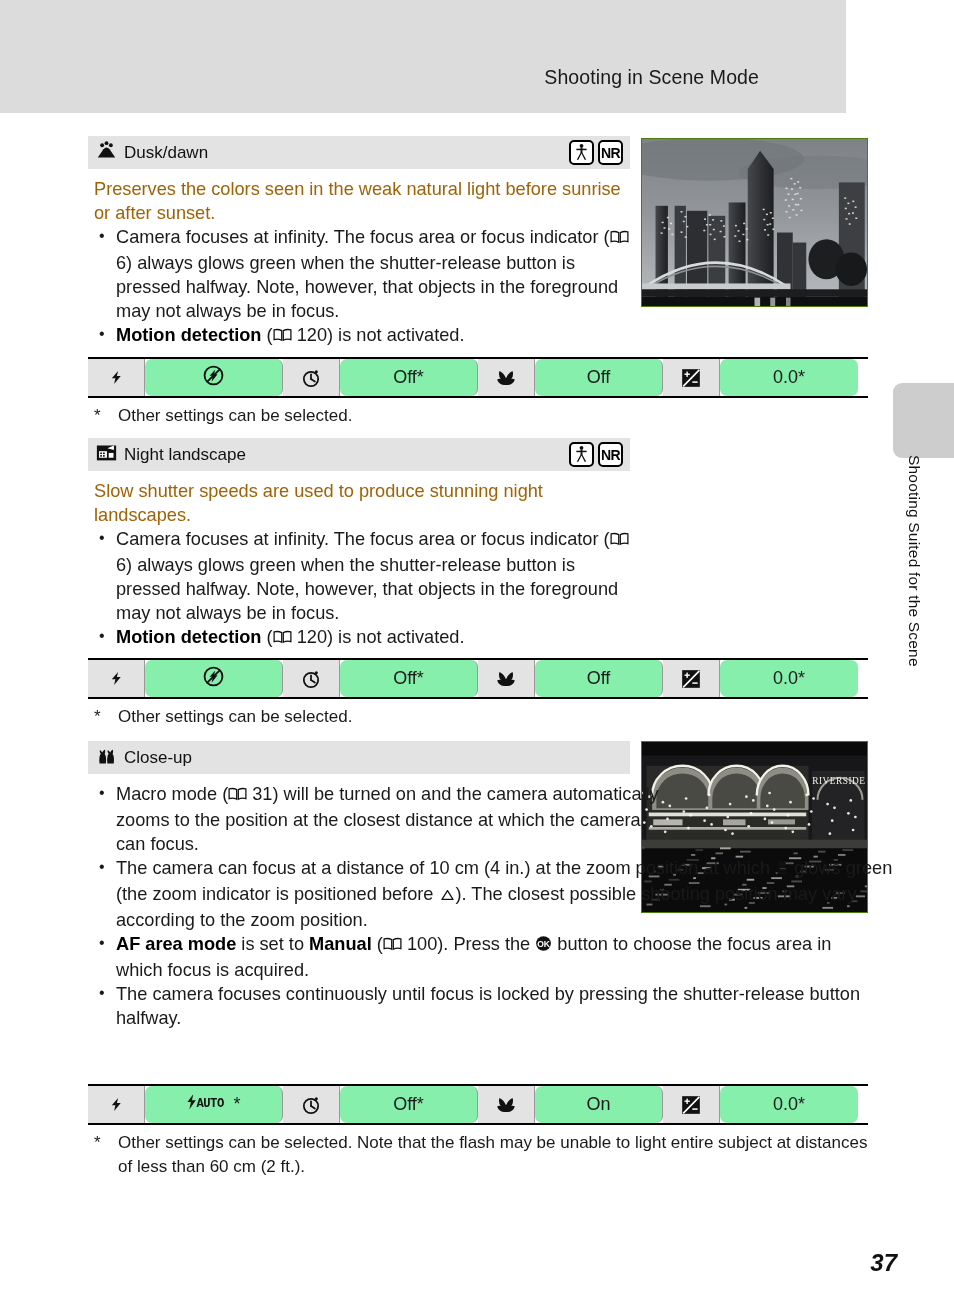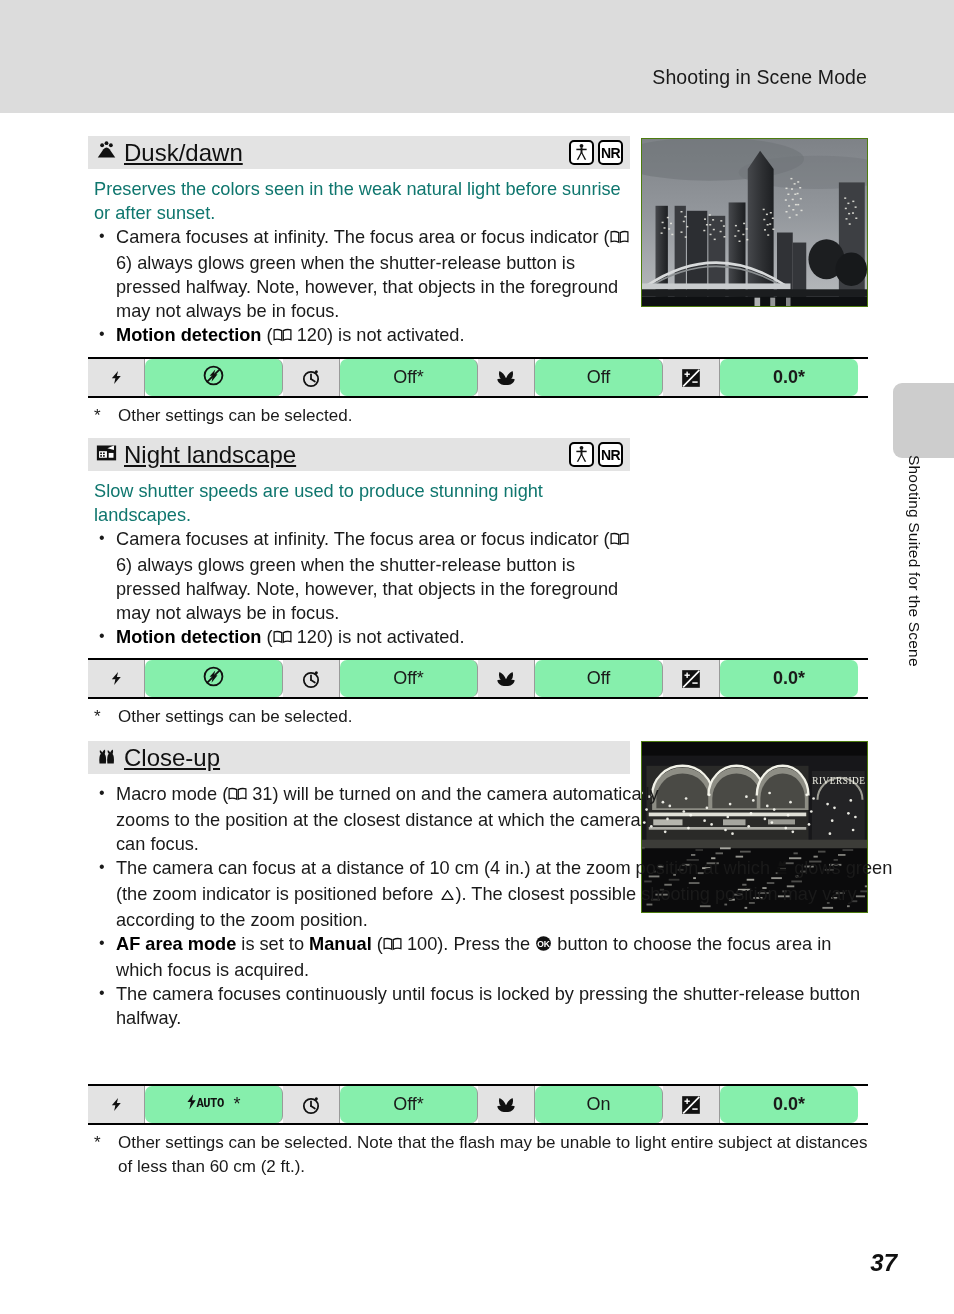--- a/index.html
+++ b/index.html
@@ -13,21 +13,21 @@
     position: relative;
     font-family: "Liberation Sans", sans-serif;
     color: #000000;
     overflow: hidden;
   }
 
   
   .header-band {
     position: absolute;
     left: 0; top: 0;
-    width: 954px; height: 113px;
+    width: 846px; height: 113px;
     background: #dcdcdc;
   }
   .header-title {
     position: absolute;
     right: 87px;
     top: 66px;
     font-size: 19.5px;
     letter-spacing: 0.1px;
     color: #1a1a1a;
     white-space: nowrap;
@@ -77,25 +77,24 @@
     box-sizing: border-box;
   }
   .scene-head.narrow { width: 542px; }
   .scene-head .title-wrap {
     display: flex;
     align-items: center;
     flex: 1 1 auto;
     min-width: 0;
   }
   .scene-title {
-    font-size: 24px;
+    font-size: 17px;
     color: #111;
     white-space: nowrap;
     margin-left: 7px;
-    text-decoration: underline;
   }
   .badges { display: flex; gap: 4px; align-items: center; }
   .badge {
     width: 25px; height: 25px;
     border: 2px solid #000;
     border-radius: 5px;
     display: flex;
     align-items: center;
     justify-content: center;
     box-sizing: border-box;
@@ -111,21 +110,21 @@
   .scene-body {
     position: relative;
     padding-top: 8px;
   }
   .scene-body.narrow { width: 556px; }
   .scene-body.wide { width: 780px; }
 
   .para {
     font-size: 18.2px;
     line-height: 24px;
-    color: #0f766e;
+    color: #a16207;
     margin: 0 12px 0 6px;
   }
   ul.bullets {
     list-style: none;
     margin: 0;
     padding: 0 0 0 6px;
   }
   ul.bullets li {
     position: relative;
     padding-left: 22px;
@@ -161,21 +160,21 @@
     box-sizing: content-box;
     align-items: stretch;
   }
   .cell {
     display: flex;
     align-items: center;
     justify-content: center;
     box-sizing: border-box;
     border-right: 1.5px solid #9a9a9a;
   }
-  .cell:last-child { border-right: none; font-weight: bold; }
+  .cell:last-child { border-right: none; }
   .cell.icon { background: #e3e3e3; width: 57px; }
   .cell.val  { background: #86efac; font-size: 18px; color: #1a1a1a; border-radius: 7px; }
   .cell.val.w1 { width: 138px; }
   .cell.val.w2 { width: 138px; }
   .cell.val.w3 { width: 128px; }
   .cell.val.w4 { width: 138px; }
 
   .footnote {
     font-size: 17px;
     line-height: 24px;

